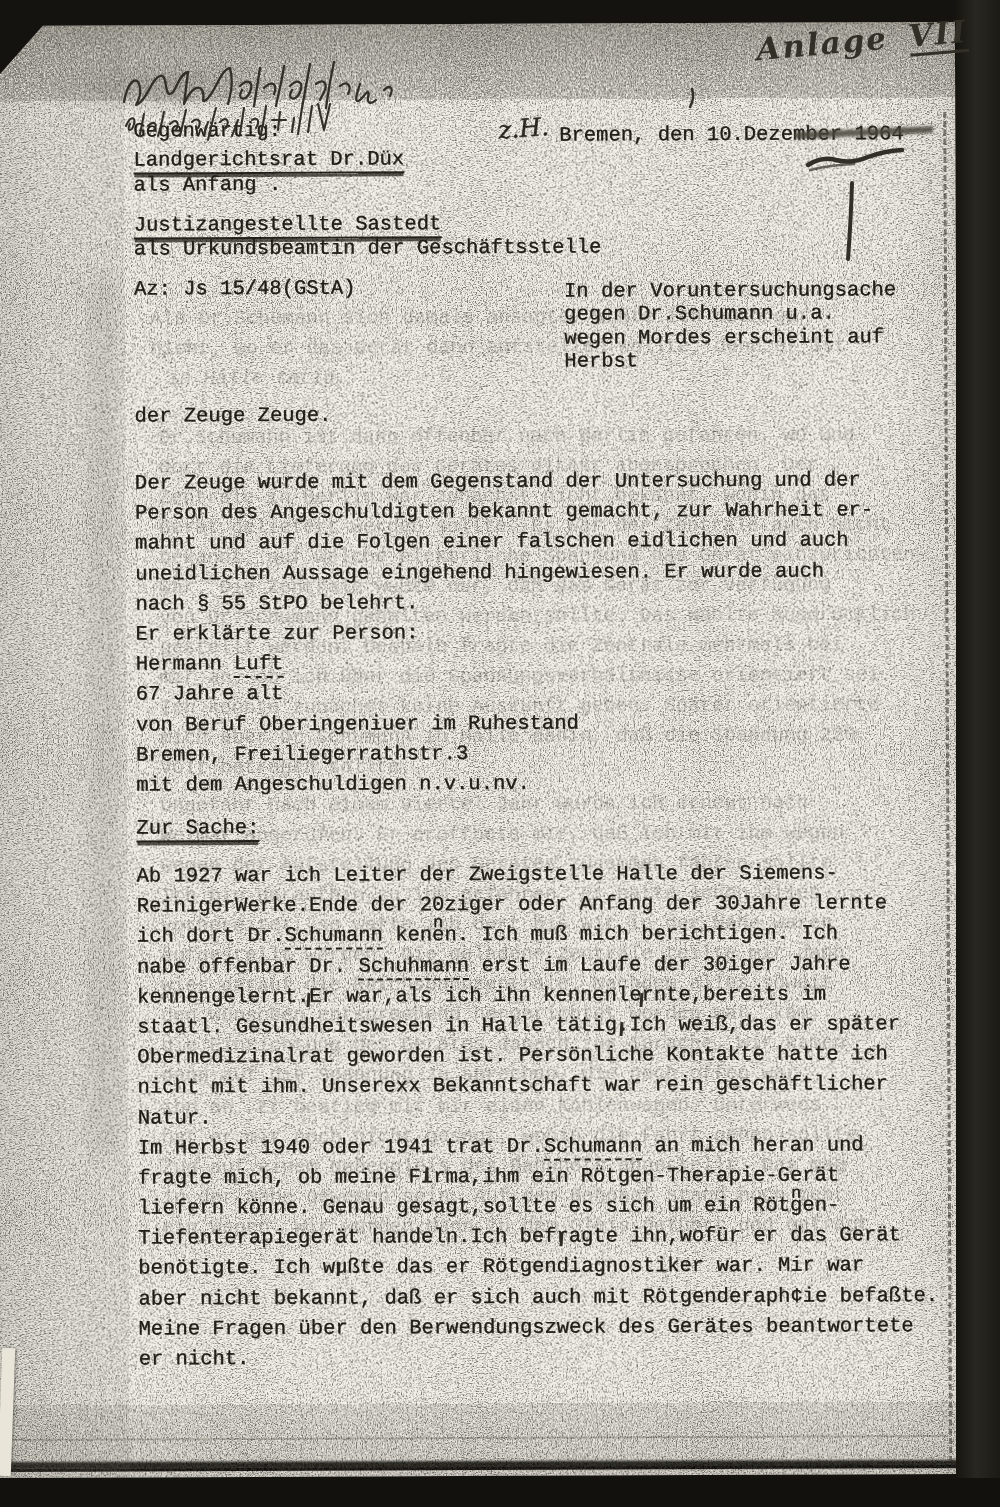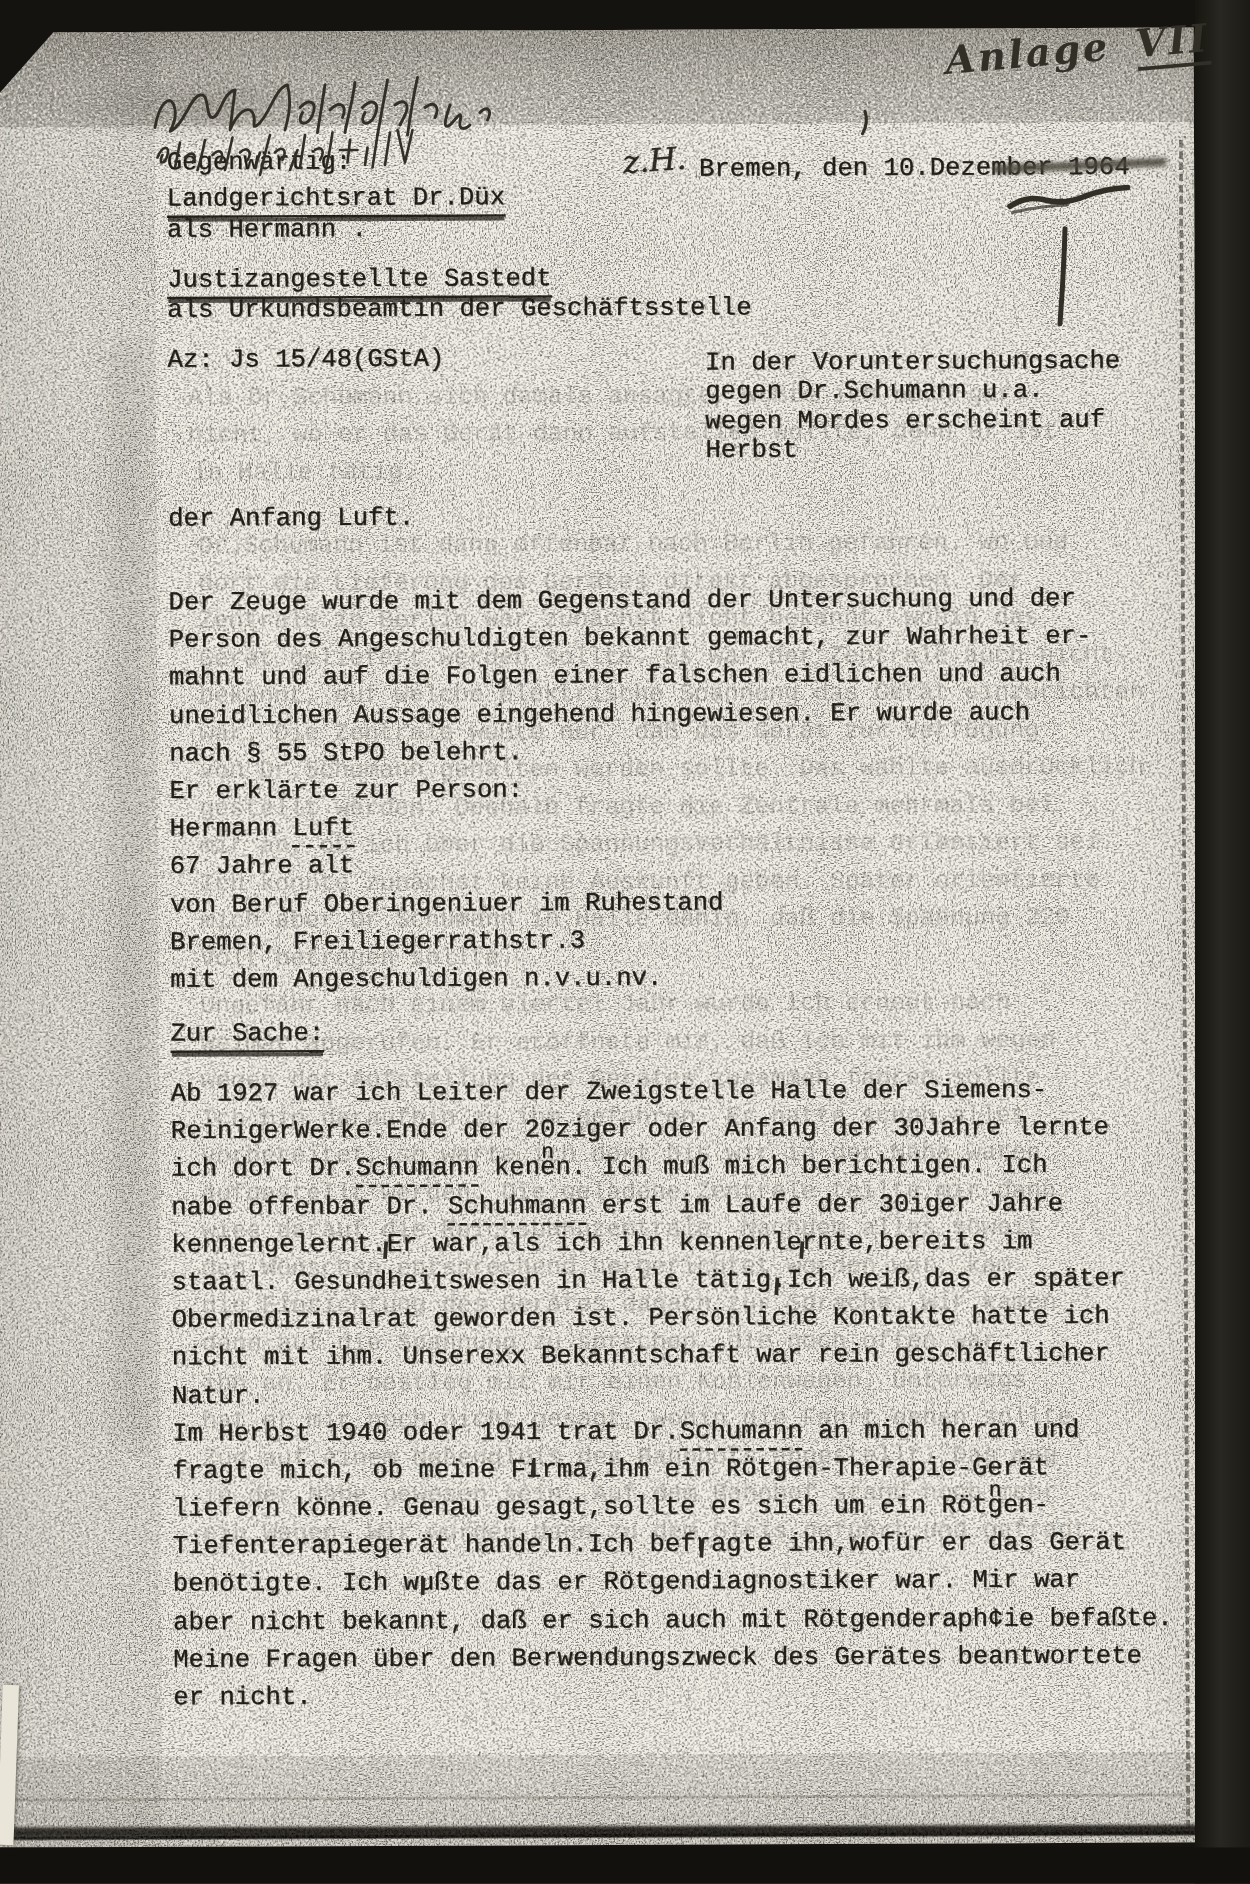--- a/index.html
+++ b/index.html
@@ -69,21 +69,21 @@
 <div class="scan">
 
   <div class="page">
     <div class="band-top"></div>
     <div class="blotch"></div>
     <div class="streak"></div>
 
     <div class="bleed-layer" id="bleedLayer">
         <div class="bleedline" style="left: 156px; top: 282px;">Als Dr.Schumann sich damals ansagte, wußte ich noch gar</div>
         <div class="bleedline" style="left: 156px; top: 312px;">nicht, wo er das Gerät dann aufstellen wollte, denn er ist</div>
-        <div class="bleedline" style="left: 160px; top: 342px;">in Halle tätig.</div>
+        <div class="bleedline" style="left: 173px; top: 342px; font-style: italic;">in Halle tätig.</div>
         <div class="bleedline" style="left: 164px; top: 401px;">Dr.Schumann ist dann offenbar nach Berlin gefahren. Wo und</div>
         <div class="bleedline" style="left: 164px; top: 431px;">dort die Lieferung des Gerätes direkt abgesprochen. Der</div>
         <div class="bleedline" style="left: 164px; top: 461px;">Zentrale in Berlin war zunächst nicht bekannt, wohin das</div>
         <div class="bleedline" style="left: 164px; top: 491px;">Gerät geliefert werden sollte. Es war der Zentrale auch nicht-</div>
         <div class="bleedline" style="left: 164px; top: 521px;">bekannt, auf welche elektrische Spannung das Gerät einzurichten</div>
         <div class="bleedline" style="left: 164px; top: 551px;">war. Die Zentrale wußte nur, daß das Gerät zur Verfügung</div>
         <div class="bleedline" style="left: 164px; top: 581px;">von Dr.Schumann gehalten werden sollte. Das wählte ausdrücklich</div>
         <div class="bleedline" style="left: 164px; top: 611px;">gestellt werden. Deshalb fragte die Zentrale mehrmals bei</div>
         <div class="bleedline" style="left: 164px; top: 641px;">mir an, ob ich über die Spannungsverhältnisse orientiert sei.</div>
         <div class="bleedline" style="left: 164px; top: 671px;">Ich konnte zunächst keine Auskunft geben. Später orientierte</div>
@@ -104,30 +104,30 @@
         <div class="bleedline" style="left: 164px; top: 1131px;">Zug auf einem Nebengleis des Bahnhofs abgestellt. Das mag</div>
         <div class="bleedline" style="left: 164px; top: 1161px;">in der Nähe gewesen sein. Auf dem Bahnhof stand noch mehr</div>
         <div class="bleedline" style="left: 164px; top: 1191px;">ein Wagen. Wir wurden dann zu dem Gleis geführt und gefragt</div>
       </div>
 
     <div class="content">
       <div class="t" style="left:140px;top:94px">Gegenwärtig:</div>
       <div class="t" style="left:505px;top:94px"><span class="hw zh">z.H.</span><span>Bremen, den 10.Dezember 1964</span></div>
 
       <div class="t" style="left:140px;top:123px"><span class="u-dbl">Landgerichtsrat Dr.Düx</span></div>
-      <div class="t" style="left:140px;top:148px">als Hermann .</div>
+      <div class="t" style="left:140px;top:148px">als Anfang .</div>
 
       <div class="t" style="left:140px;top:188px"><span class="u-dbl">Justizangestellte Sastedt</span></div>
       <div class="t" style="left:140px;top:212px">als Urkundsbeamtin der Geschäftsstelle</div>
 
       <div class="t" style="left:140px;top:252px">Az: Js 15/48(GStA)</div>
 
       <div class="tblock caseblock" style="left:570px;top:256px"><div class="tline"><span>In der Voruntersuchungsache</span></div><div class="tline"><span>gegen Dr.Schumann u.a.</span></div><div class="tline"><span>wegen Mordes erscheint auf</span></div><div class="tline"><span>Herbst</span></div></div>
 
-      <div class="t" style="left:140px;top:379px">der Anfang Luft.</div>
+      <div class="t" style="left:140px;top:379px">der Zeuge Zeuge.</div>
 
       <div class="tblock" style="left:140px;top:443px"><div class="tline"><span>Der Zeuge wurde mit dem Gegenstand der Untersuchung und der</span></div><div class="tline"><span>Person des Angeschuldigten bekannt gemacht, zur Wahrheit er-</span></div><div class="tline"><span>mahnt und auf die Folgen einer falschen eidlichen und auch</span></div><div class="tline"><span>uneidlichen Aussage eingehend hingewiesen. Er wurde auch</span></div><div class="tline"><span>nach § 55 StPO belehrt.</span></div><div class="tline"><span>Er erklärte zur Person:</span></div><div class="tline"><span>Hermann </span><span class="u-stitch">Luft</span></div><div class="tline"><span>67 Jahre alt</span></div><div class="tline"><span>von Beruf Oberingeniuer im Ruhestand</span></div><div class="tline"><span>Bremen, Freiliegerrathstr.3</span></div><div class="tline"><span>mit dem Angeschuldigen n.v.u.nv.</span></div></div>
 
       <div class="t" style="left:140px;top:791px"><span class="u-dbl">Zur Sache:</span></div>
 
       <div class="tblock" style="left:140px;top:836px"><div class="tline"><span>Ab 1927 war ich Leiter der Zweigstelle Halle der Siemens-</span></div><div class="tline"><span>ReinigerWerke.Ende der 20ziger oder Anfang der 30Jahre lernte</span></div><div class="tline"><span>ich dort Dr.</span><span class="u-stitch">Schumann</span><span> ken</span><span class="sup">n</span><span>en. Ich muß mich berichtigen. Ich</span></div><div class="tline"><span>nabe offenbar Dr. </span><span class="u-stitch">Schuhmann</span><span> erst im Laufe der 30iger Jahre</span></div><div class="tline"><span>kennengelernt.Er war,als ich ihn kennenlernte,bereits im</span></div><div class="tline"><span>staatl. Gesundheitswesen in Halle tätig.Ich weiß,das er später</span></div><div class="tline"><span>Obermedizinalrat geworden ist. Persönliche Kontakte hatte ich</span></div><div class="tline"><span>nicht mit ihm. Unserexx Bekanntschaft war rein geschäftlicher</span></div><div class="tline"><span>Natur.</span></div><div class="tline"><span>Im Herbst 1940 oder 1941 trat Dr.</span><span class="u-stitch">Schumann</span><span> an mich heran und</span></div><div class="tline"><span>fragte mich, ob meine Firma,ihm ein Rötgen-Therapie-Gerät</span></div><div class="tline"><span>liefern könne. Genau gesagt,sollte es sich um ein Röt</span><span class="sup">n</span><span>gen-</span></div><div class="tline"><span>Tiefenterapiegerät handeln.Ich befragte ihn,wofür er das Gerät</span></div><div class="tline"><span>benötigte. Ich wußte das er Rötgendiagnostiker war. Mir war</span></div><div class="tline"><span>aber nicht bekannt, daß er sich auch mit Rötgenderaph¢ie befaßte.</span></div><div class="tline"><span>Meine Fragen über den Berwendungszweck des Gerätes beantwortete</span></div><div class="tline"><span>er nicht.</span></div></div>
     </div>
 
     <svg class="noisewrap" width="962" height="1452" viewBox="0 0 962 1452" preserveAspectRatio="none">
       <defs>

